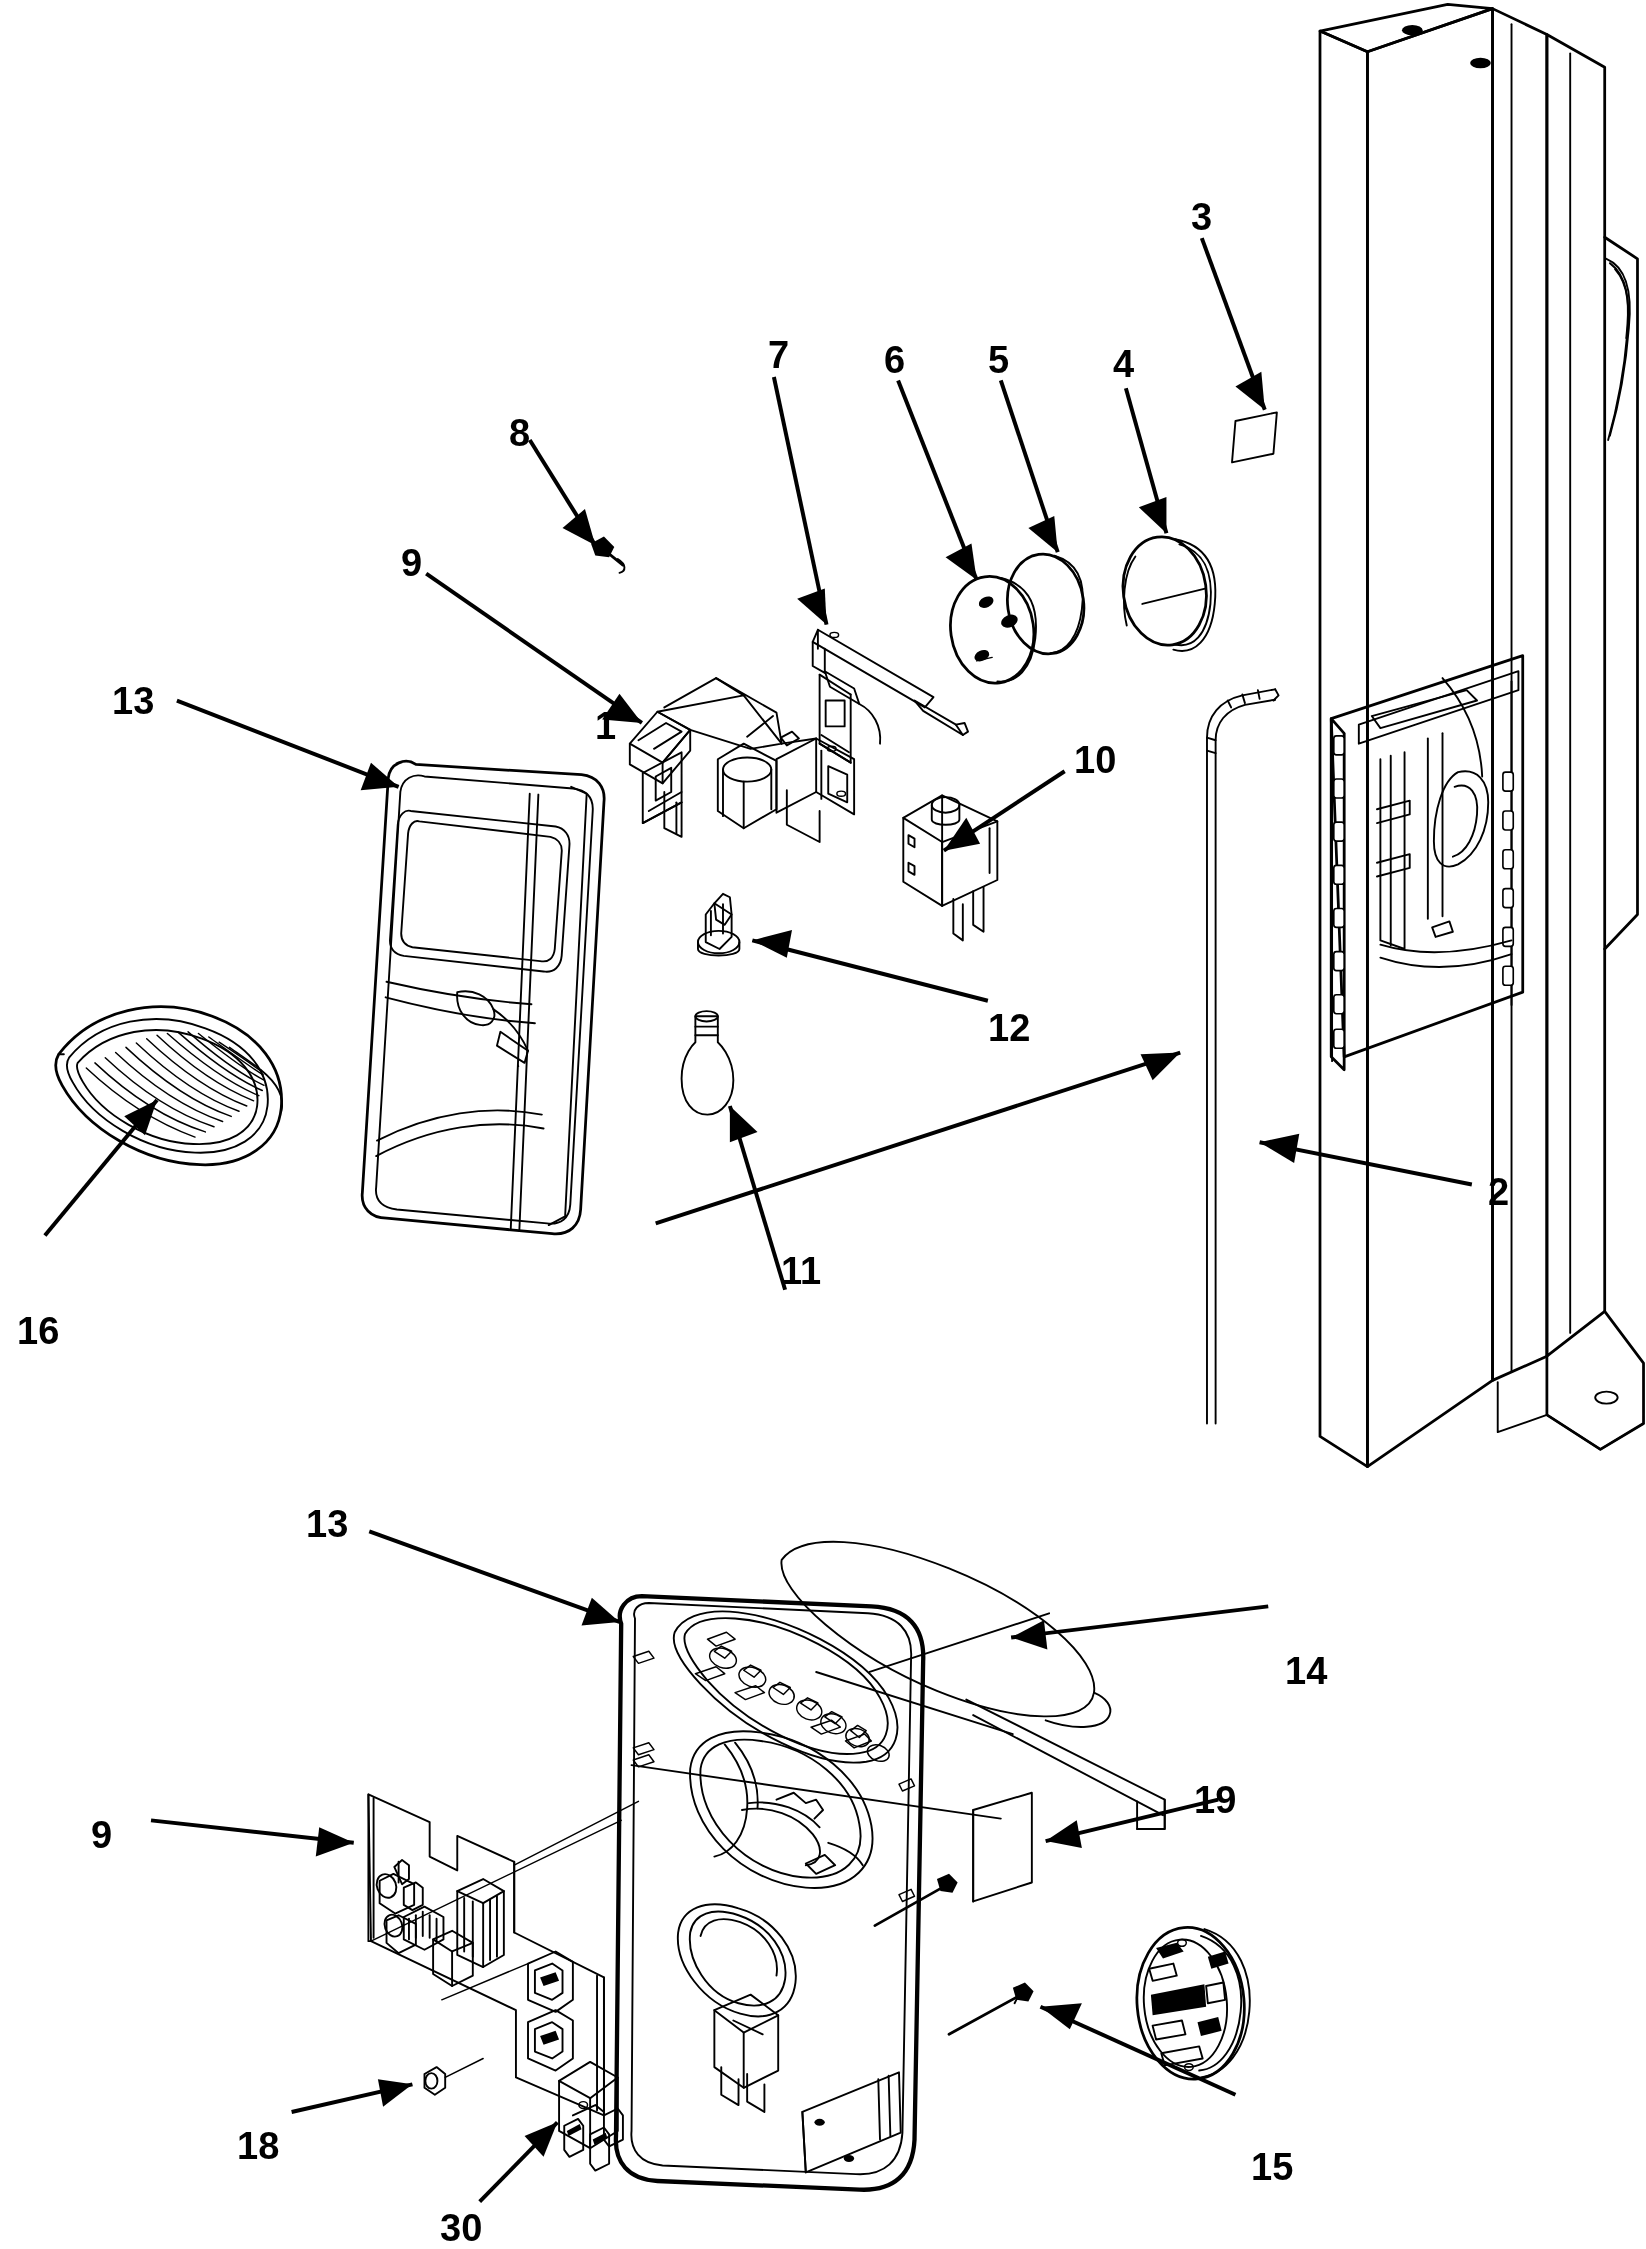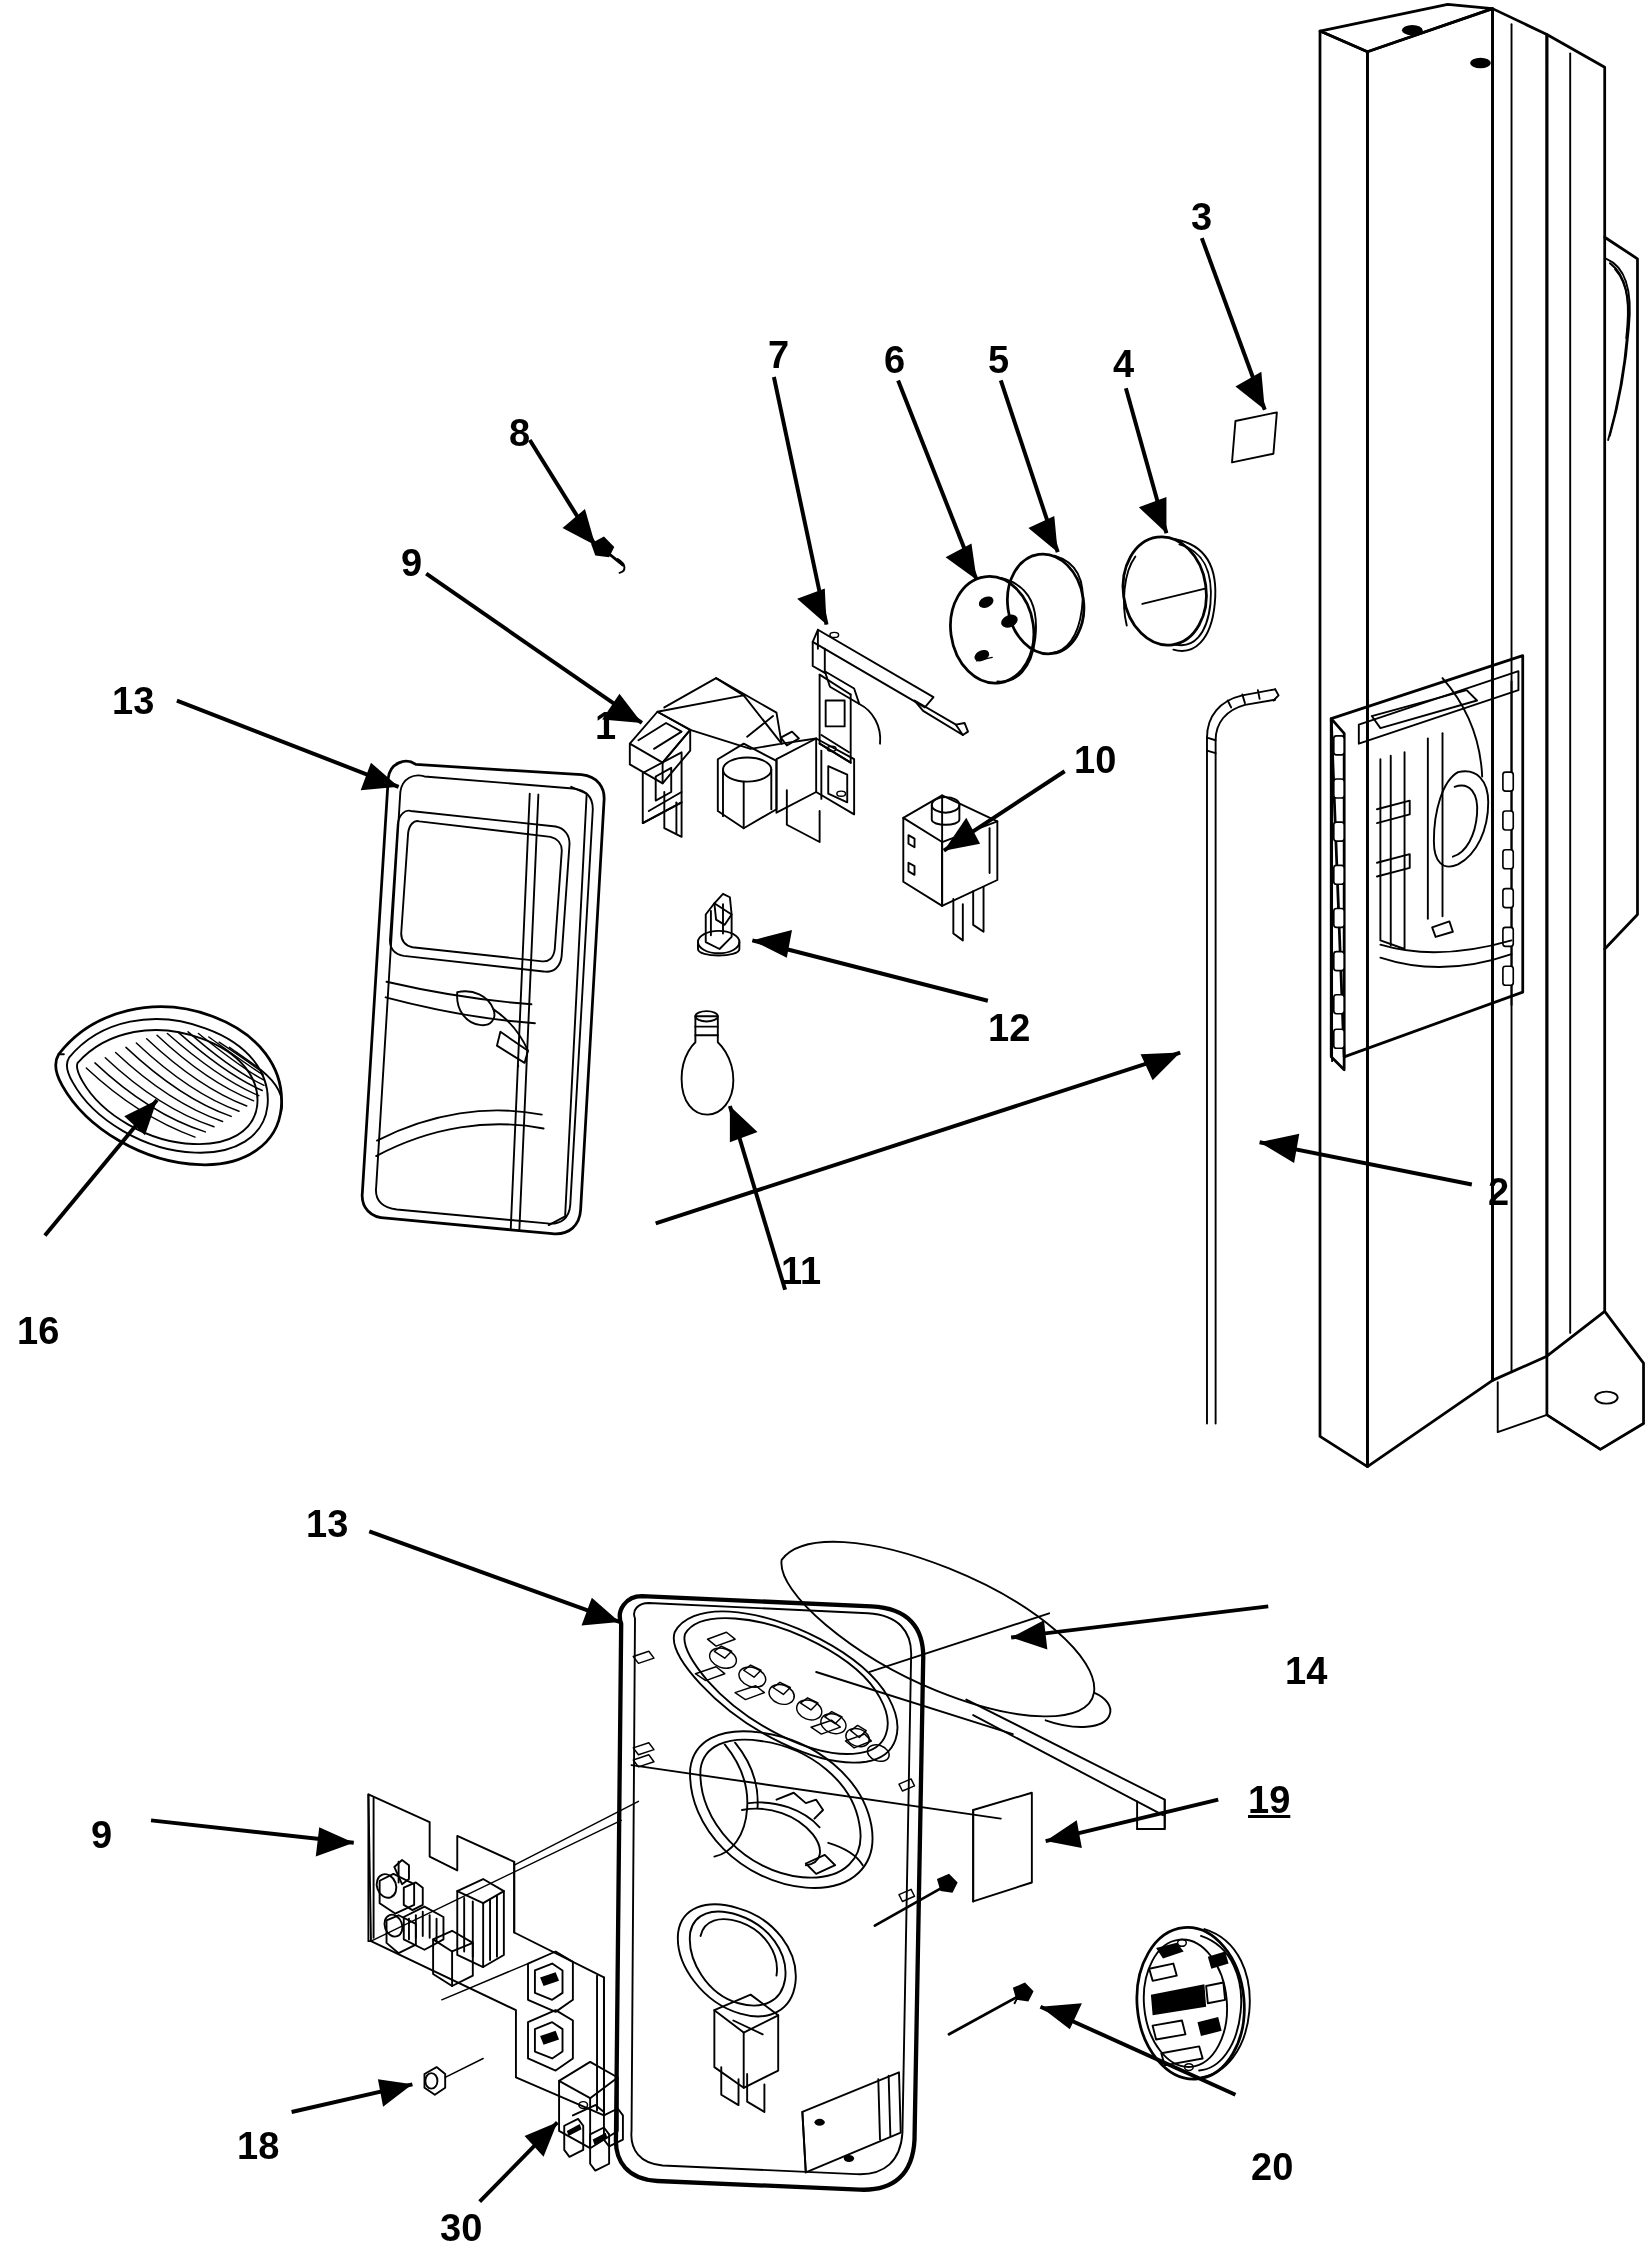--- a/index.html
+++ b/index.html
@@ -607,21 +607,21 @@
   <span class="callout-label" style="left:884px; top:341px;">6</span>
   <span class="callout-label" style="left:768px;  top:336px;">7</span>
   <span class="callout-label" style="left:509px;  top:414px;">8</span>
   <span class="callout-label" style="left:401px;  top:544px;">9</span>
   <span class="callout-label" style="left:1074px; top:729px;margin-top:12px;">10</span>
   <span class="callout-label" style="left:781px;  top:1252px;">11</span>
   <span class="callout-label" style="left:988px; top:1009px;">12</span>
   <span class="callout-label" style="left:112px;  top:682px;">13</span>
   <span class="callout-label" style="left:306px;  top:1505px;">13</span>
   <span class="callout-label" style="left:1285px; top:1652px;text-align:right;">14</span>
-  <span class="callout-label" style="left:1251px; top:2148px;">20</span>
+  <span class="callout-label" style="left:1251px; top:2148px;">15</span>
   <span class="callout-label" style="left:17px;   top:1268px;margin-top:44px;">16</span>
   <span class="callout-label" style="left:91px;  top:1816px;">9</span>
   <span class="callout-label" style="left:237px;  top:2127px;">18</span>
-  <span class="callout-label" style="left:1248px; top:1781px;text-decoration:underline;">19</span>
+  <span class="callout-label" style="left:1194px; top:1781px;">19</span>
   <span class="callout-label" style="left:440px;  top:2209px;">30</span>
 
 </div>
 
 
 </body></html>

